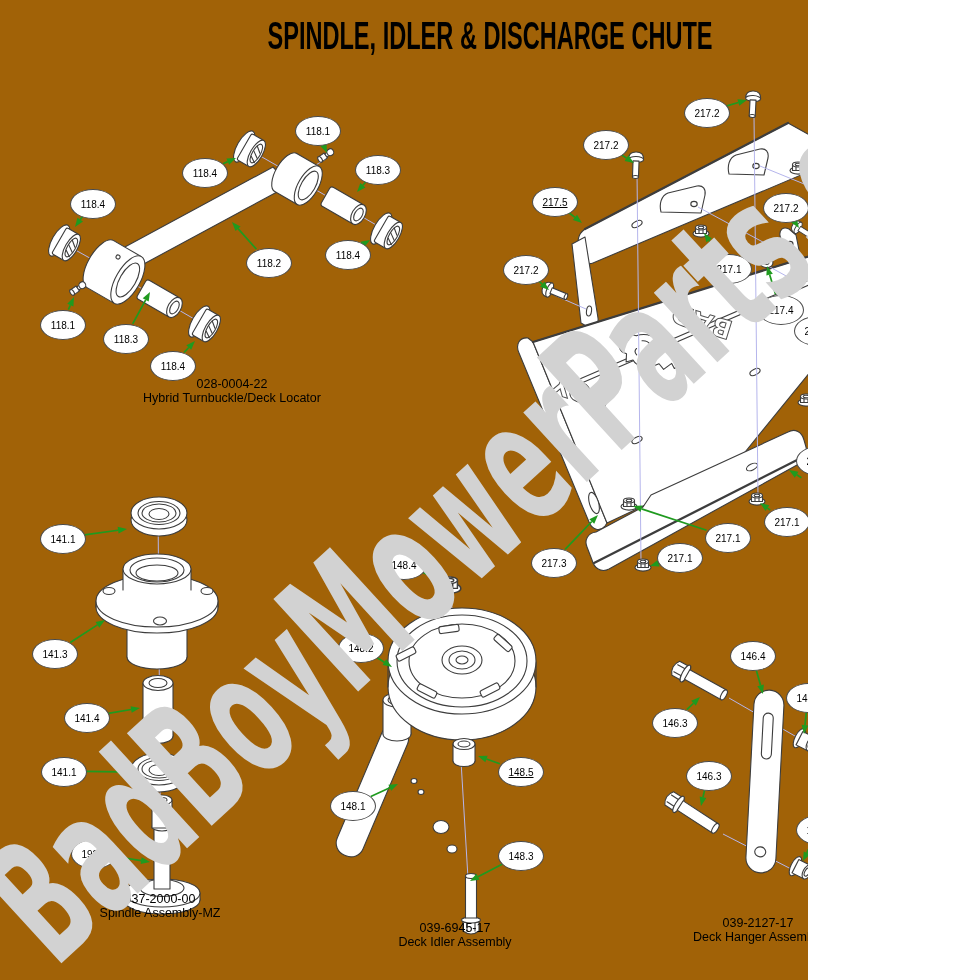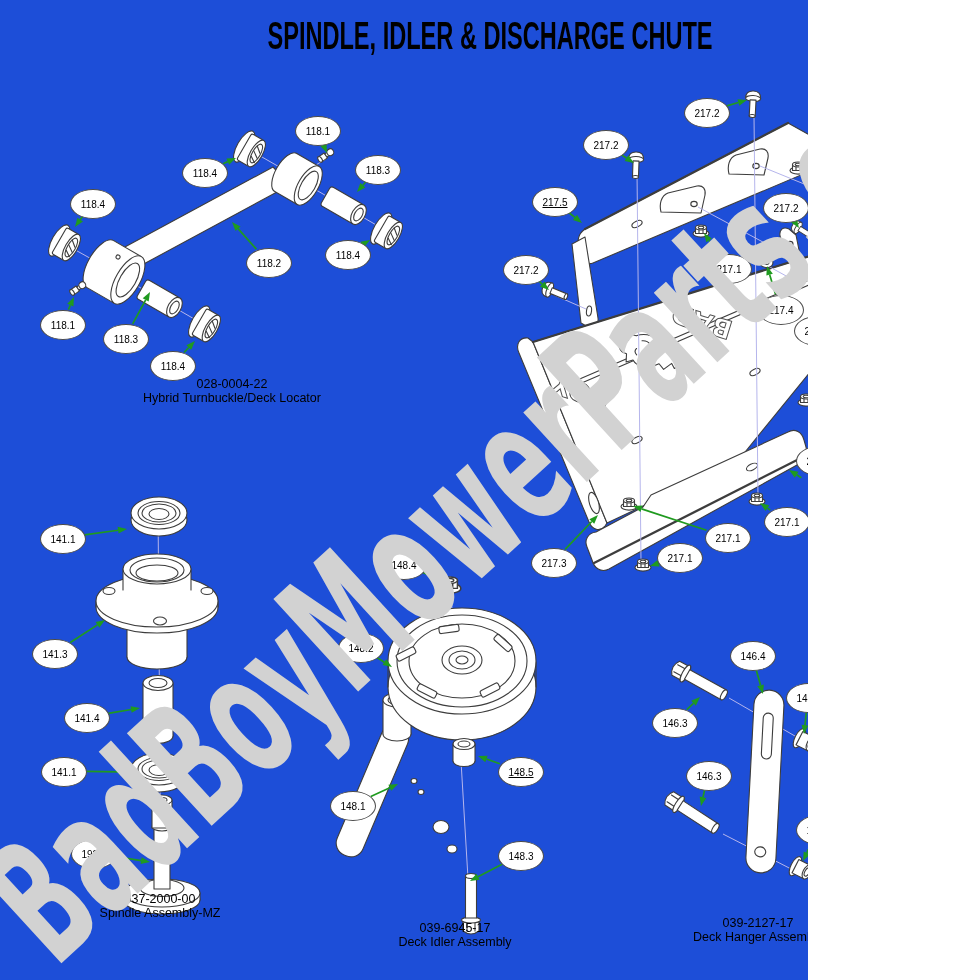--- a/index.html
+++ b/index.html
@@ -1,16 +1,16 @@
 <!DOCTYPE html>
 <html><head>
 <meta charset="utf-8">
 <style>
   html,body{margin:0;padding:0;background:#fff;}
-  .page{position:relative;width:808px;height:980px;overflow:hidden;background:#1d4ed8;
+  .page{position:relative;width:808px;height:980px;overflow:hidden;background:#a16207;
         font-family:"Liberation Sans",sans-serif;}
   .title-wrap{position:absolute;left:490px;top:36px;width:0;height:0;}
   .title{position:absolute;white-space:nowrap;transform:translate(-50%,-50%) scaleX(0.62);
          font-size:38px;font-weight:bold;color:#000;letter-spacing:0px;
          font-family:"Liberation Sans",sans-serif;}
   svg#drawing{position:absolute;left:0;top:0;}
   svg .ln{stroke:#3d3d3d;stroke-width:1.1;fill:none;stroke-linecap:round;stroke-linejoin:round;}
   svg .thick{stroke:#3d3d3d;stroke-width:2.3;fill:none;stroke-linecap:round;}
   svg .wf{fill:#ffffff;}
   svg .bl{stroke:#b5b5ec;stroke-width:1;fill:none;}

